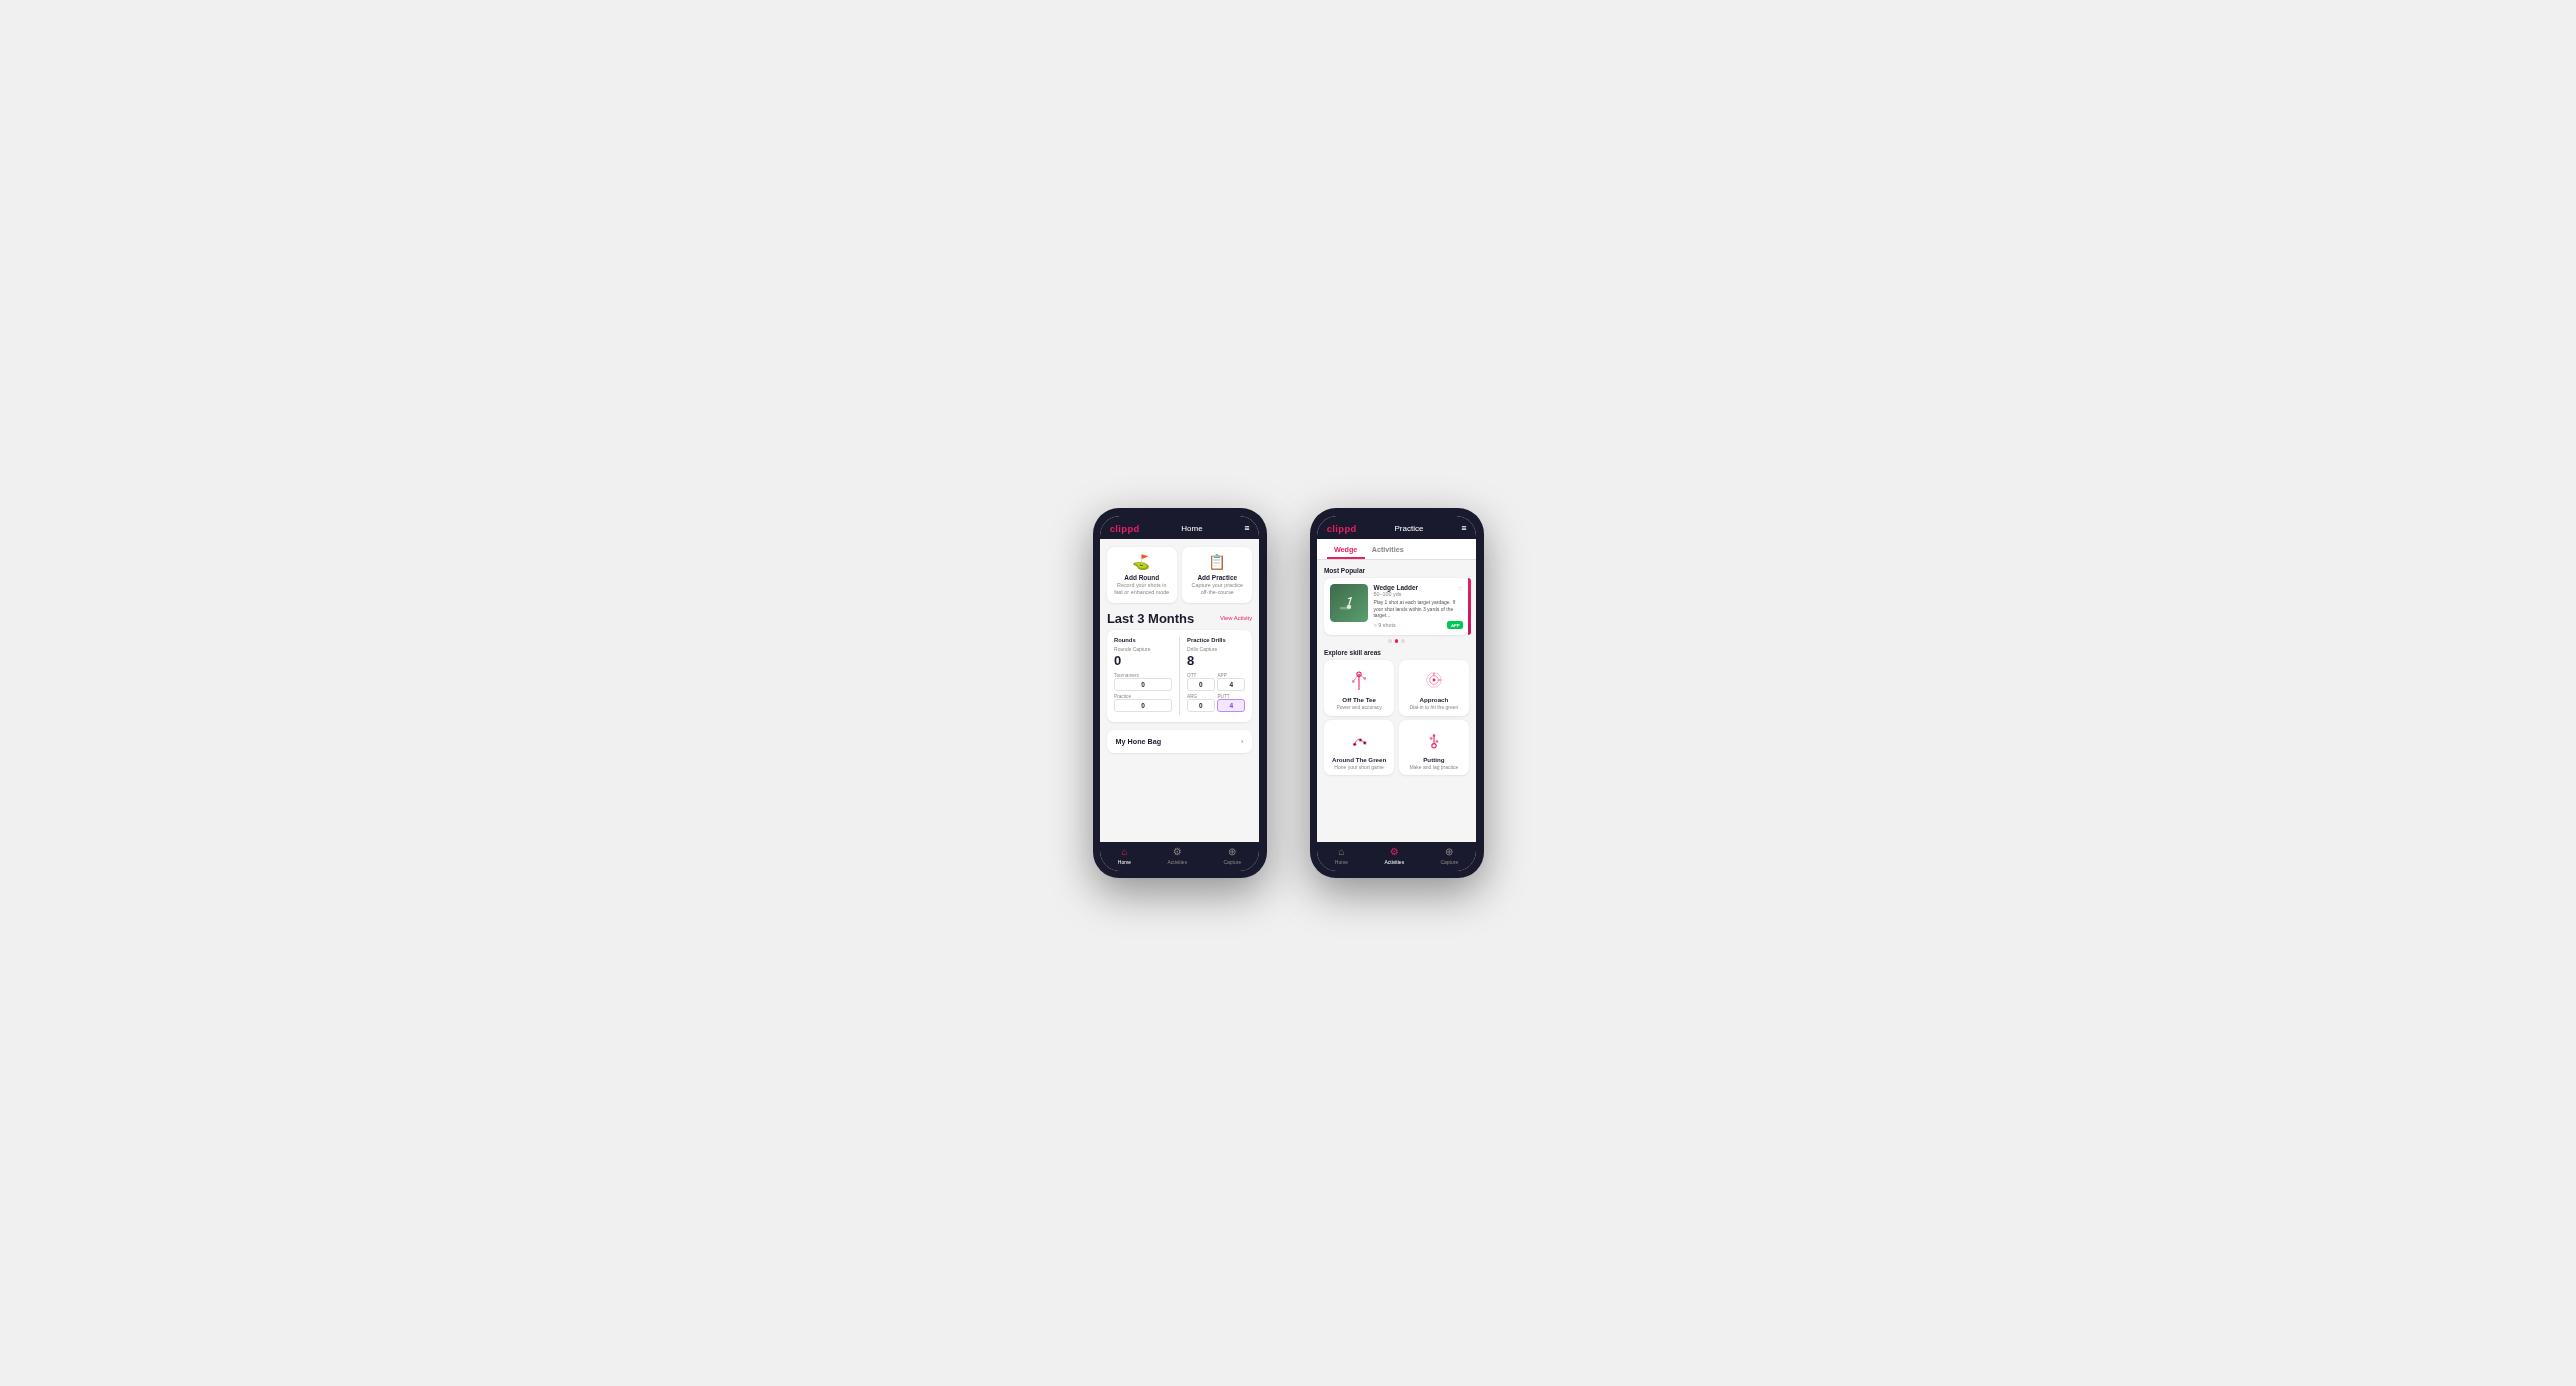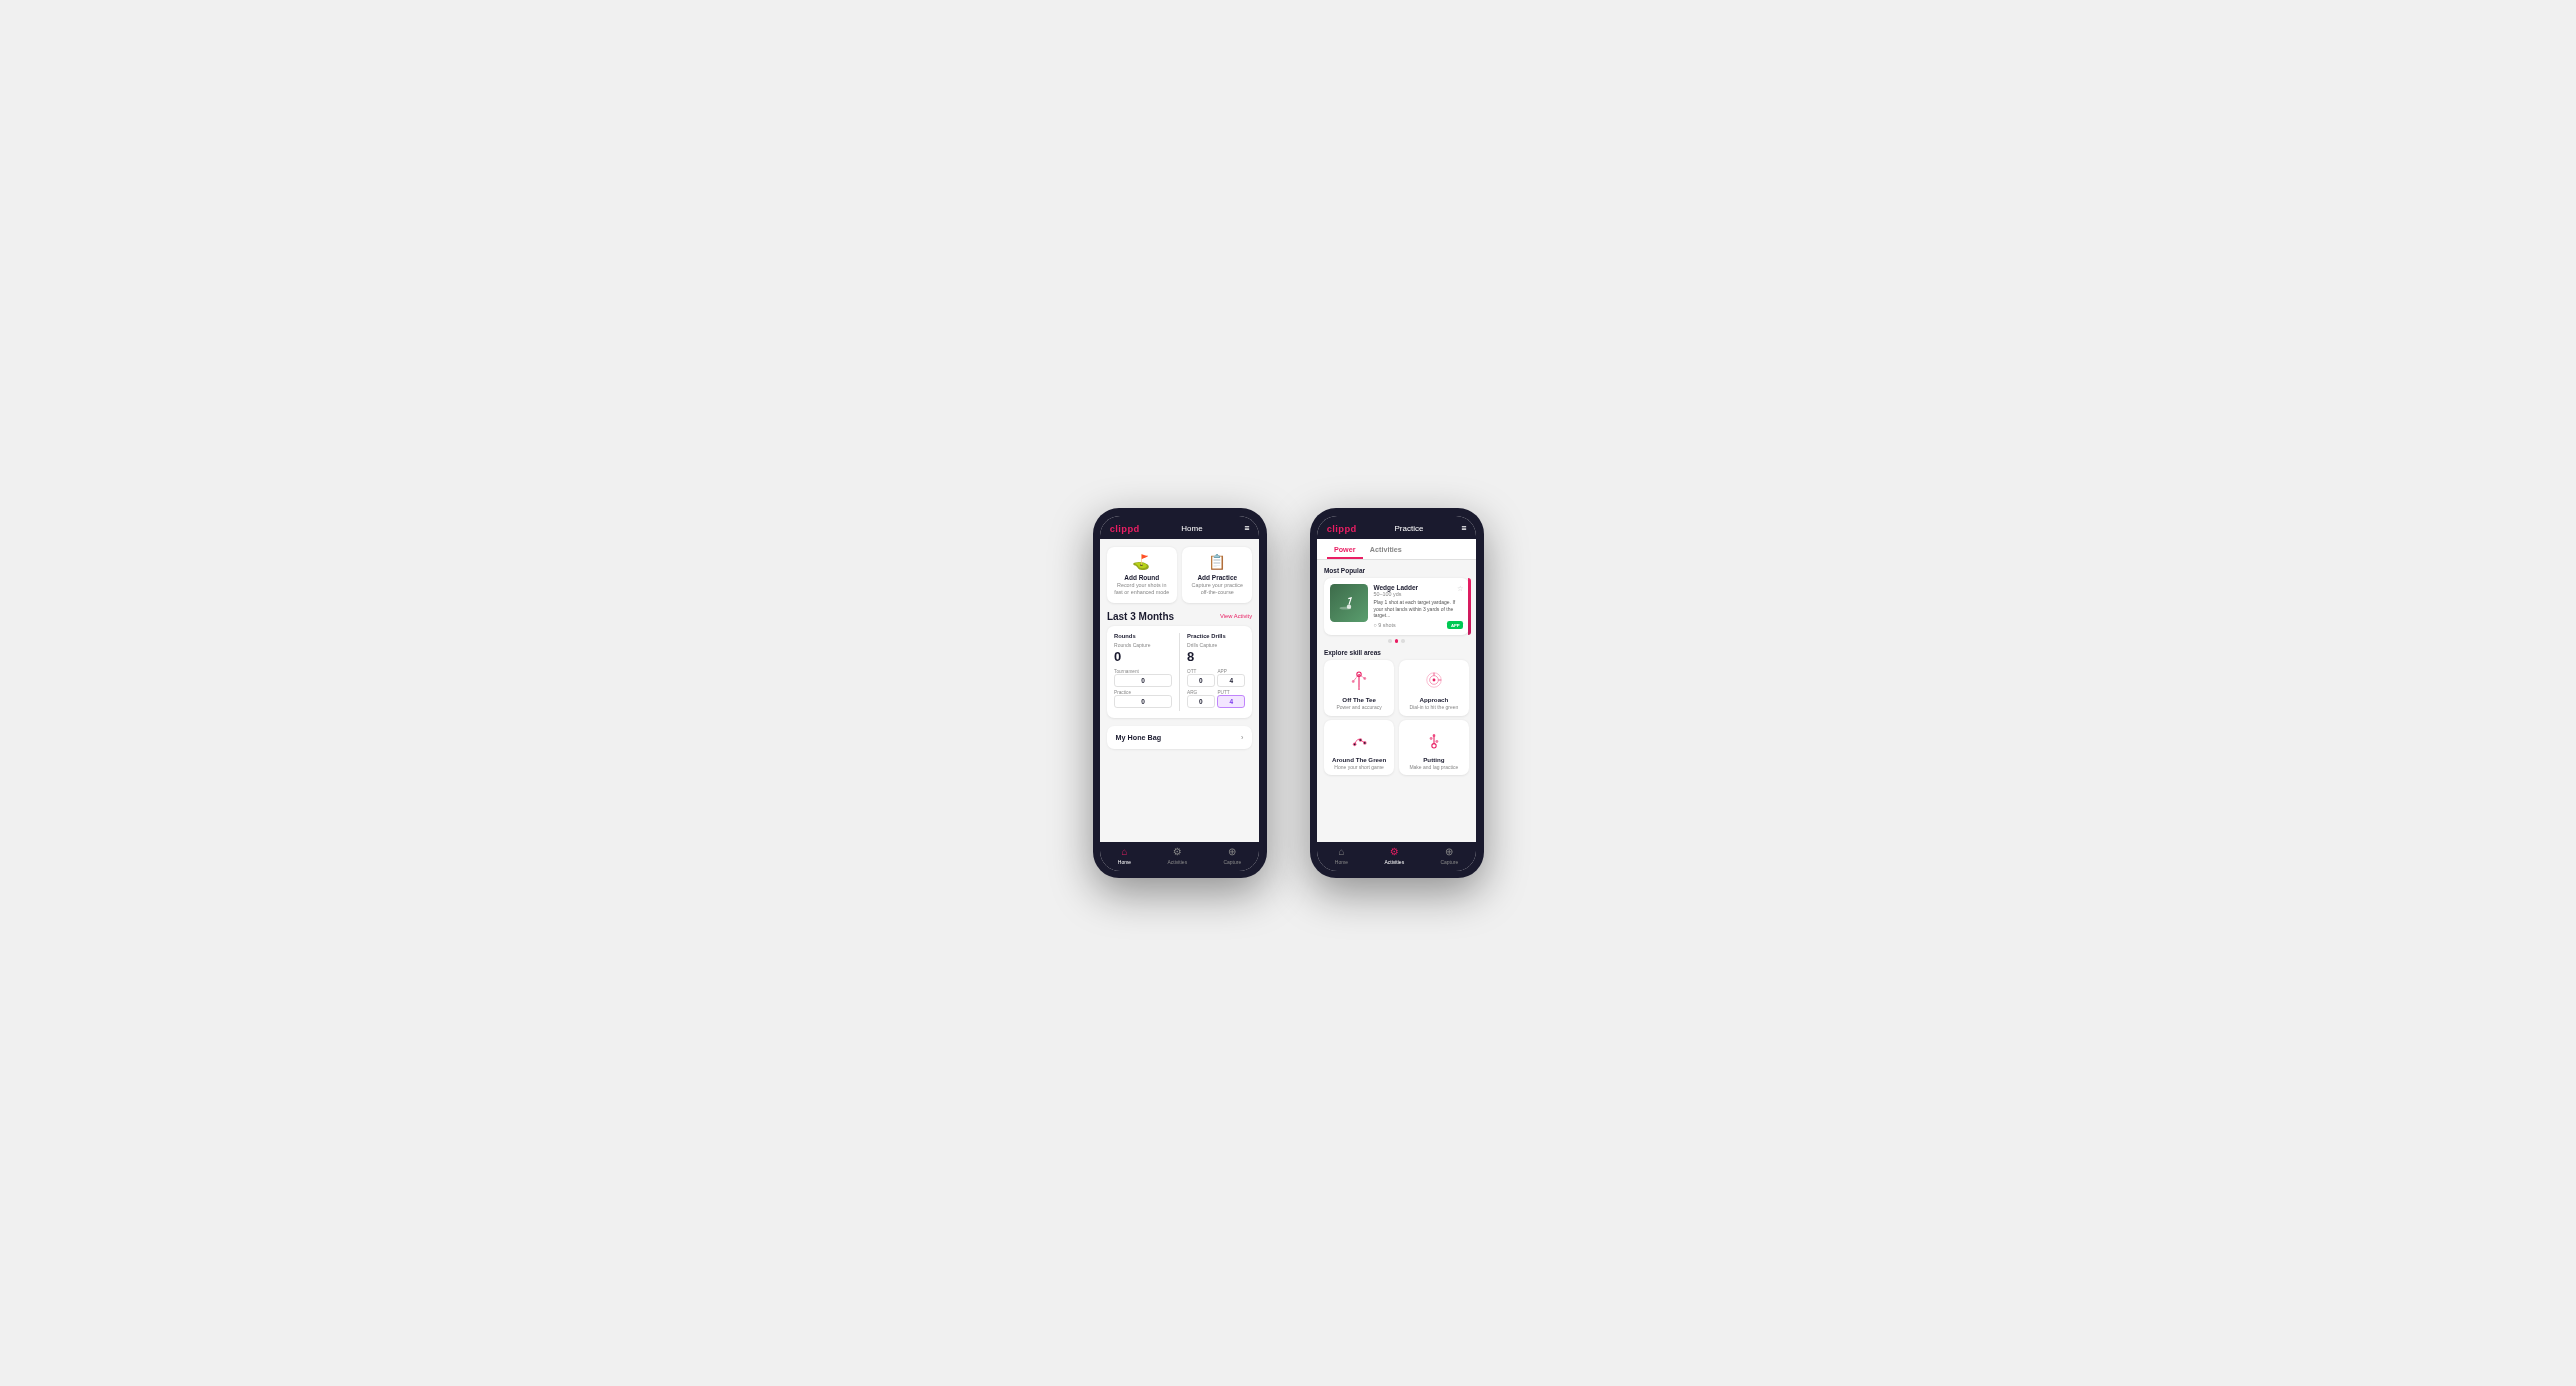--- a/index.html
+++ b/index.html
@@ -104,21 +104,21 @@
     }
 
     
     .section-header {
       display: flex;
       justify-content: space-between;
       align-items: center;
       margin-bottom: 4.3px;
     }
     .section-title {
-      font-size: 10px;
+      font-size: 13px;
       font-weight: 700;
       color: #1a1a2e;
     }
     .section-link {
       font-size: 5.8px;
       color: #e91e63;
       cursor: pointer;
     }
 
     
@@ -532,21 +532,21 @@
 <div class="phone">
   <div class="phone-inner">
 
     <div class="header">
       <span class="header-logo">clippd</span>
       <span class="header-title">Practice</span>
       <span class="header-menu">≡</span>
     </div>
 
     <div class="tabs-row">
-      <div class="tab-item active">Power</div>
+      <div class="tab-item active">Wedge</div>
       <div class="tab-item">Activities</div>
     </div>
 
     <div class="practice-content">
 
       <div class="most-popular-label">Most Popular</div>
 
       <div class="featured-card-wrap" style="position:relative;margin-bottom:4.3px;">
         <div class="featured-card">
           <div class="featured-img">

